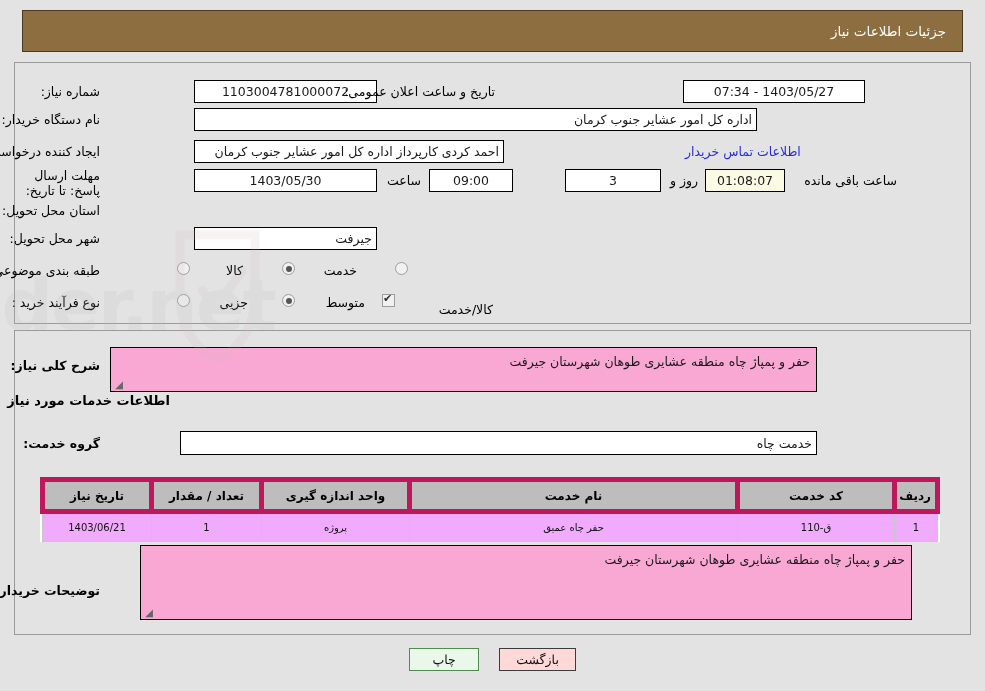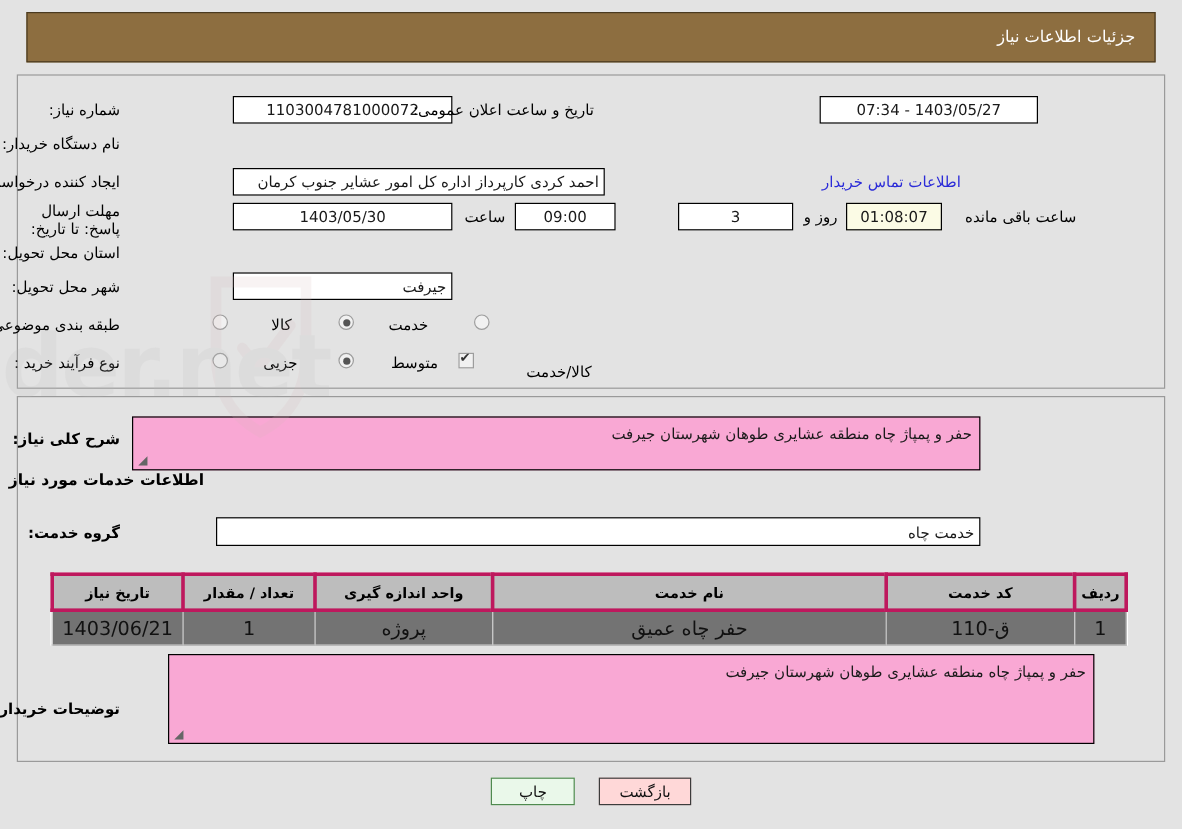--- a/index.html
+++ b/index.html
@@ -173,36 +173,36 @@
     top: 477px;
     width: 895px;
     border-collapse: collapse;
     font-size: 12px;
     z-index: 3;
     background: #fff;
     table-layout: fixed;
   }
   #needs-table th {
     background: #bdbdbd;
-    border: 3px solid #be185d;
+    border: 5px solid #be185d;
     color: #000;
     font-weight: bold;
     height: 27px;
     font-size: 12px;
     padding: 0 4px;
     text-align: center;
   }
   #needs-table td {
-    background: #737373;
+    background: #f0abfc;
     border: 1px solid #c6c6c6;
     height: 27px;
     padding: 0 4px;
     text-align: center;
     color: #111;
-    font-size: 16px;
+    font-size: 10px;
   }
 
   
   .btnrow {
     position: absolute;
     left: 0; right: 0;
     top: 648px;
     display: flex;
     justify-content: center;
     gap: 20px;
@@ -247,20 +247,21 @@
   <div class="panel" id="panel-top"></div>
 
   <div class="lbl" style="right:885px; top:84px;">شماره نیاز:</div>
   <div class="box center" style="right:608px; top:80px; width:183px; height:23px;">1103004781000072</div>
 
   <div class="lbl" style="right:490px; top:84px;">تاریخ و ساعت اعلان عمومی:</div>
 
   <div class="box center" style="left:683px; top:80px; width:182px; height:23px;">1403/05/27 - 07:34</div>
 
   <div class="lbl" style="right:885px; top:112px;">نام دستگاه خریدار:</div>
+  <div class="box right" style="right:228px; top:108px; width:563px; height:23px;">اداره کل امور عشایر جنوب کرمان</div>
 
   <div class="lbl" style="right:885px; top:144px;">ایجاد کننده درخواست:</div>
   <div class="box right" style="right:481px; top:140px; width:310px; height:23px;">احمد کردی    کارپرداز اداره کل امور عشایر جنوب کرمان</div>
   <div class="link" style="left:685px; top:144px;">اطلاعات تماس خریدار</div>
 
   <div class="lbl" style="right:885px; top:168px; width:95px; line-height:15px; white-space:normal;">مهلت ارسال پاسخ: تا تاریخ:</div>
   <div class="box center" style="right:608px; top:169px; width:183px; height:23px;">1403/05/30</div>
   <div class="lbl" style="right:564px; top:173px;">ساعت</div>
   <div class="box center" style="right:472px; top:169px; width:84px; height:23px;">09:00</div>
   <div class="box center" style="right:324px; top:169px; width:96px; height:23px;">3</div>

